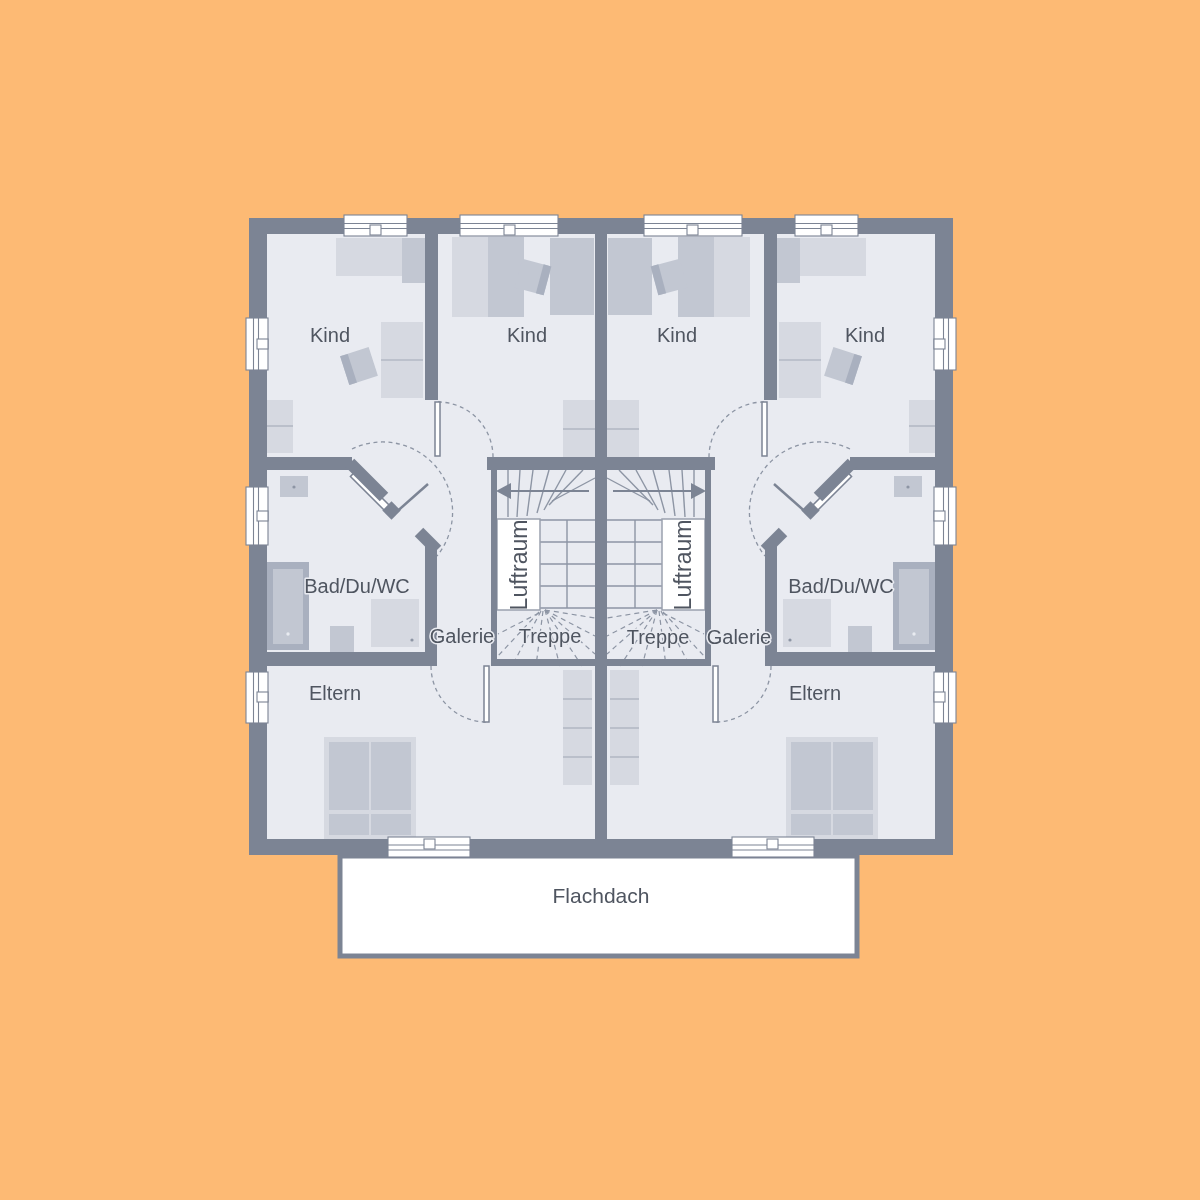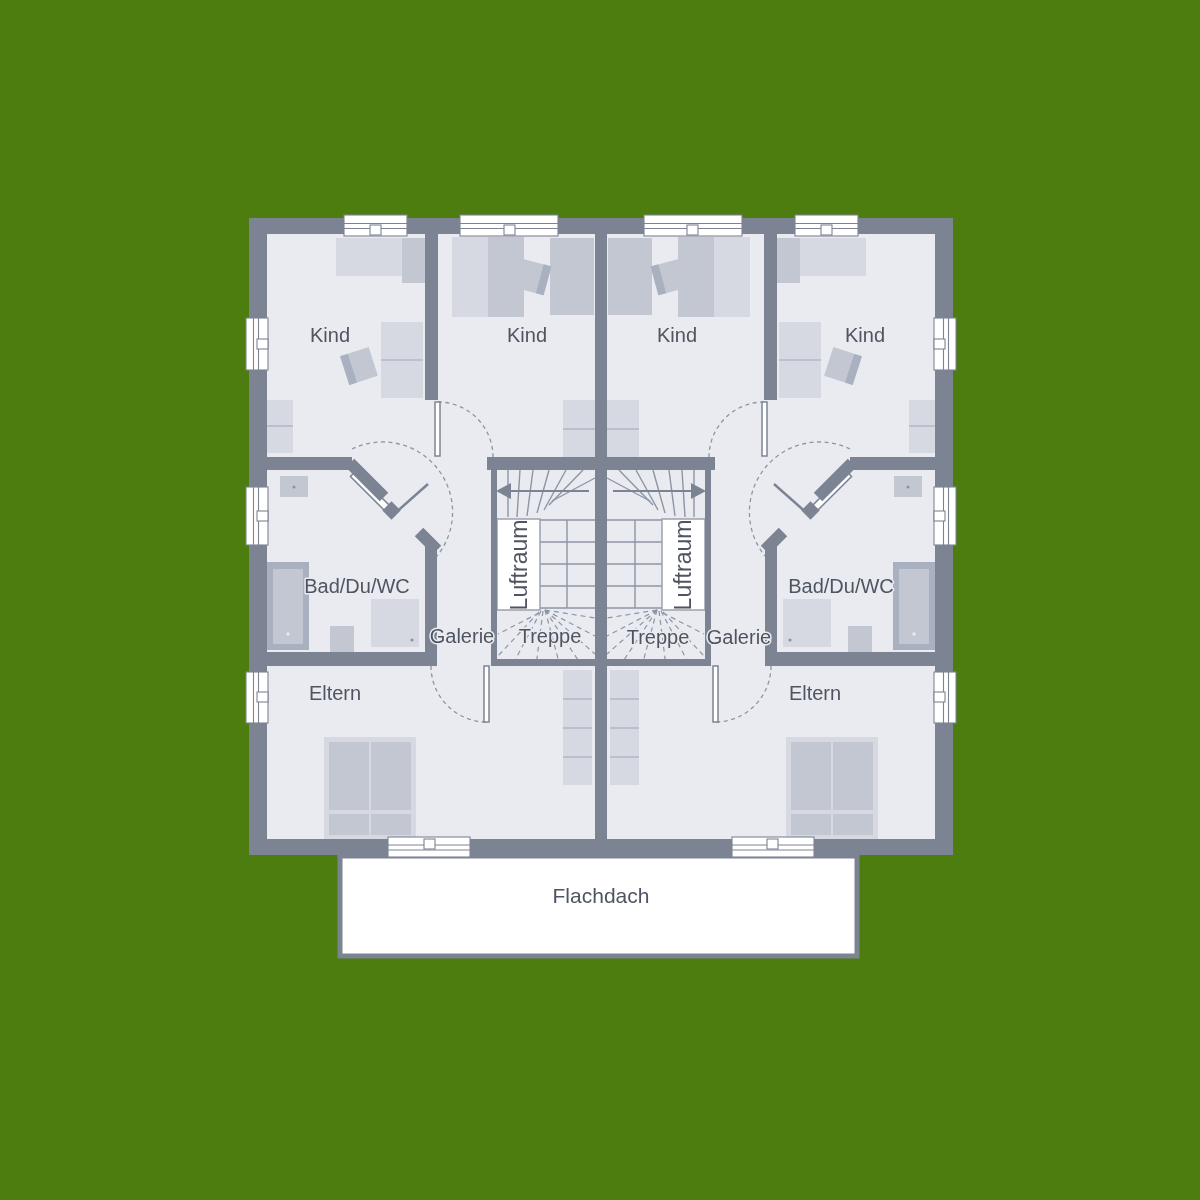--- a/index.html
+++ b/index.html
@@ -1,16 +1,16 @@
 <!DOCTYPE html>
 <html style="--wall: #7c8494; --floor: #e9ebf1; --line: #8d95a4; --text: #4f5560; --furn_light: #d6d9e1; --furn_mid: #c2c7d2; --furn_dark: #a9b0bf; --furn_divider: #b3b9c5;"><head>
 <meta charset="utf-8">
 <style>
   html,body{margin:0;padding:0;background:#ffffff;}
-  .stage{position:relative;width:1200px;height:1200px;background:#4d7c0f;overflow:hidden;}
+  .stage{position:relative;width:1200px;height:1200px;background:#fdba74;overflow:hidden;}
   svg{display:block;}
   .wall{fill:var(--wall,#7c8494);}
   .wall-line{stroke:var(--wall,#7c8494);fill:none;}
   .floor{fill:var(--floor,#e9ebf1);}
   .furn-l{fill:var(--furn_light,#d6d9e1);}
   .furn-m{fill:var(--furn_mid,#c2c7d2);}
   .furn-d{fill:var(--furn_dark,#a9b0bf);}
   .furn-div{stroke:var(--furn_divider,#b3b9c5);stroke-width:1.6;fill:none;}
   .tread{stroke:var(--line,#8d95a4);stroke-width:1.4;fill:none;}
   .tread-dash{stroke:var(--line,#8d95a4);stroke-width:1.2;fill:none;stroke-dasharray:5 4;}

